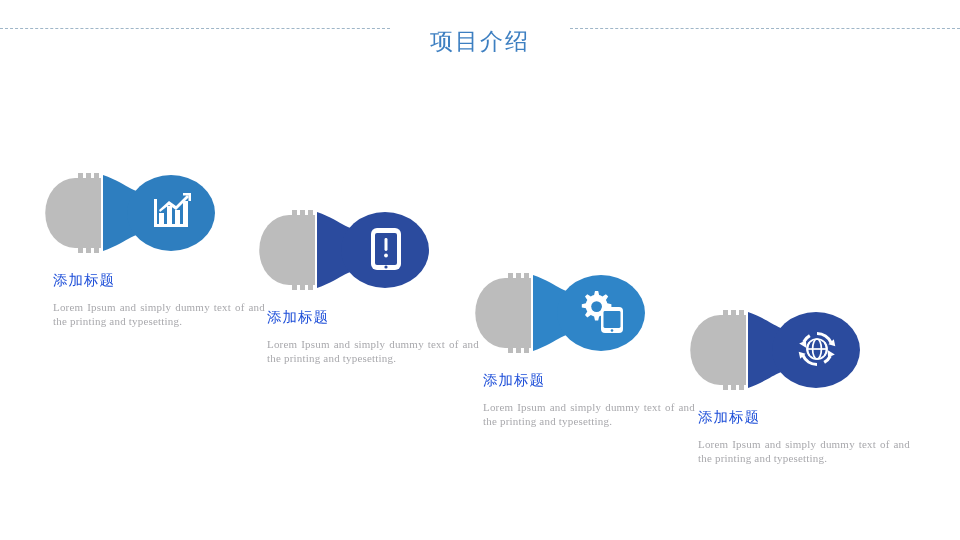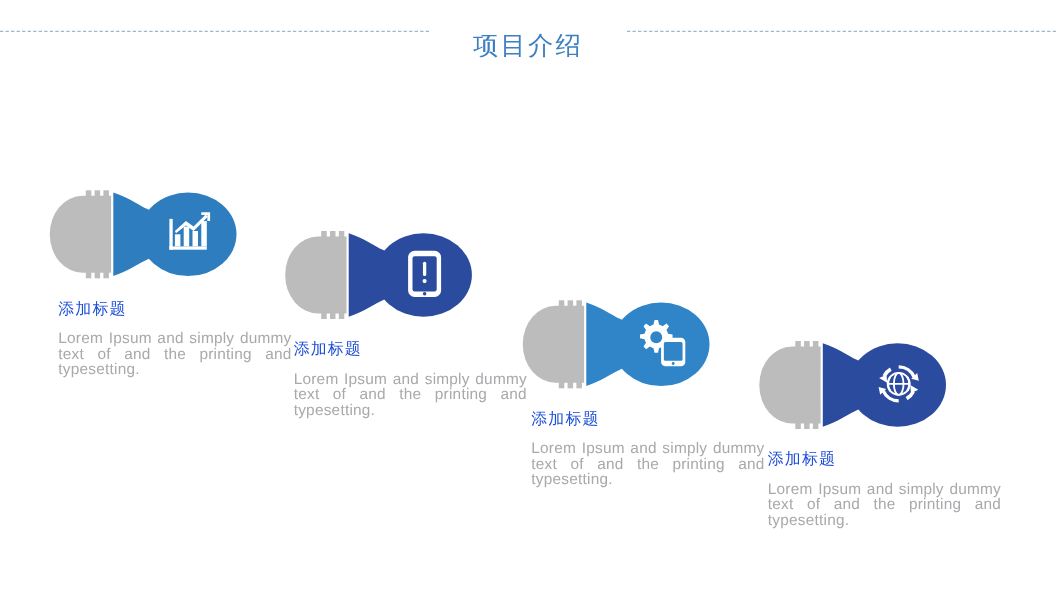--- a/index.html
+++ b/index.html
@@ -71,22 +71,22 @@
 
   .item-title {
     font-family: "Liberation Sans", "DejaVu Sans", sans-serif;
     font-size: 14.5px;
     color: #1d4ed8;
     letter-spacing: 1px;
     margin-top: 8px;
     white-space: nowrap;
   }
   .item-desc {
-    font-family: Liberation Sans, sans-serif;
-    font-size: 14px;
+    font-family: Liberation Serif, serif;
+    font-size: 11px;
     line-height: 14px;
     color: #a9a9ad;
     margin-top: 10px;
     width: 212px;
     text-align: justify;
     letter-spacing: 0.2px;
   }
 </style>
 </head>
 <body>

